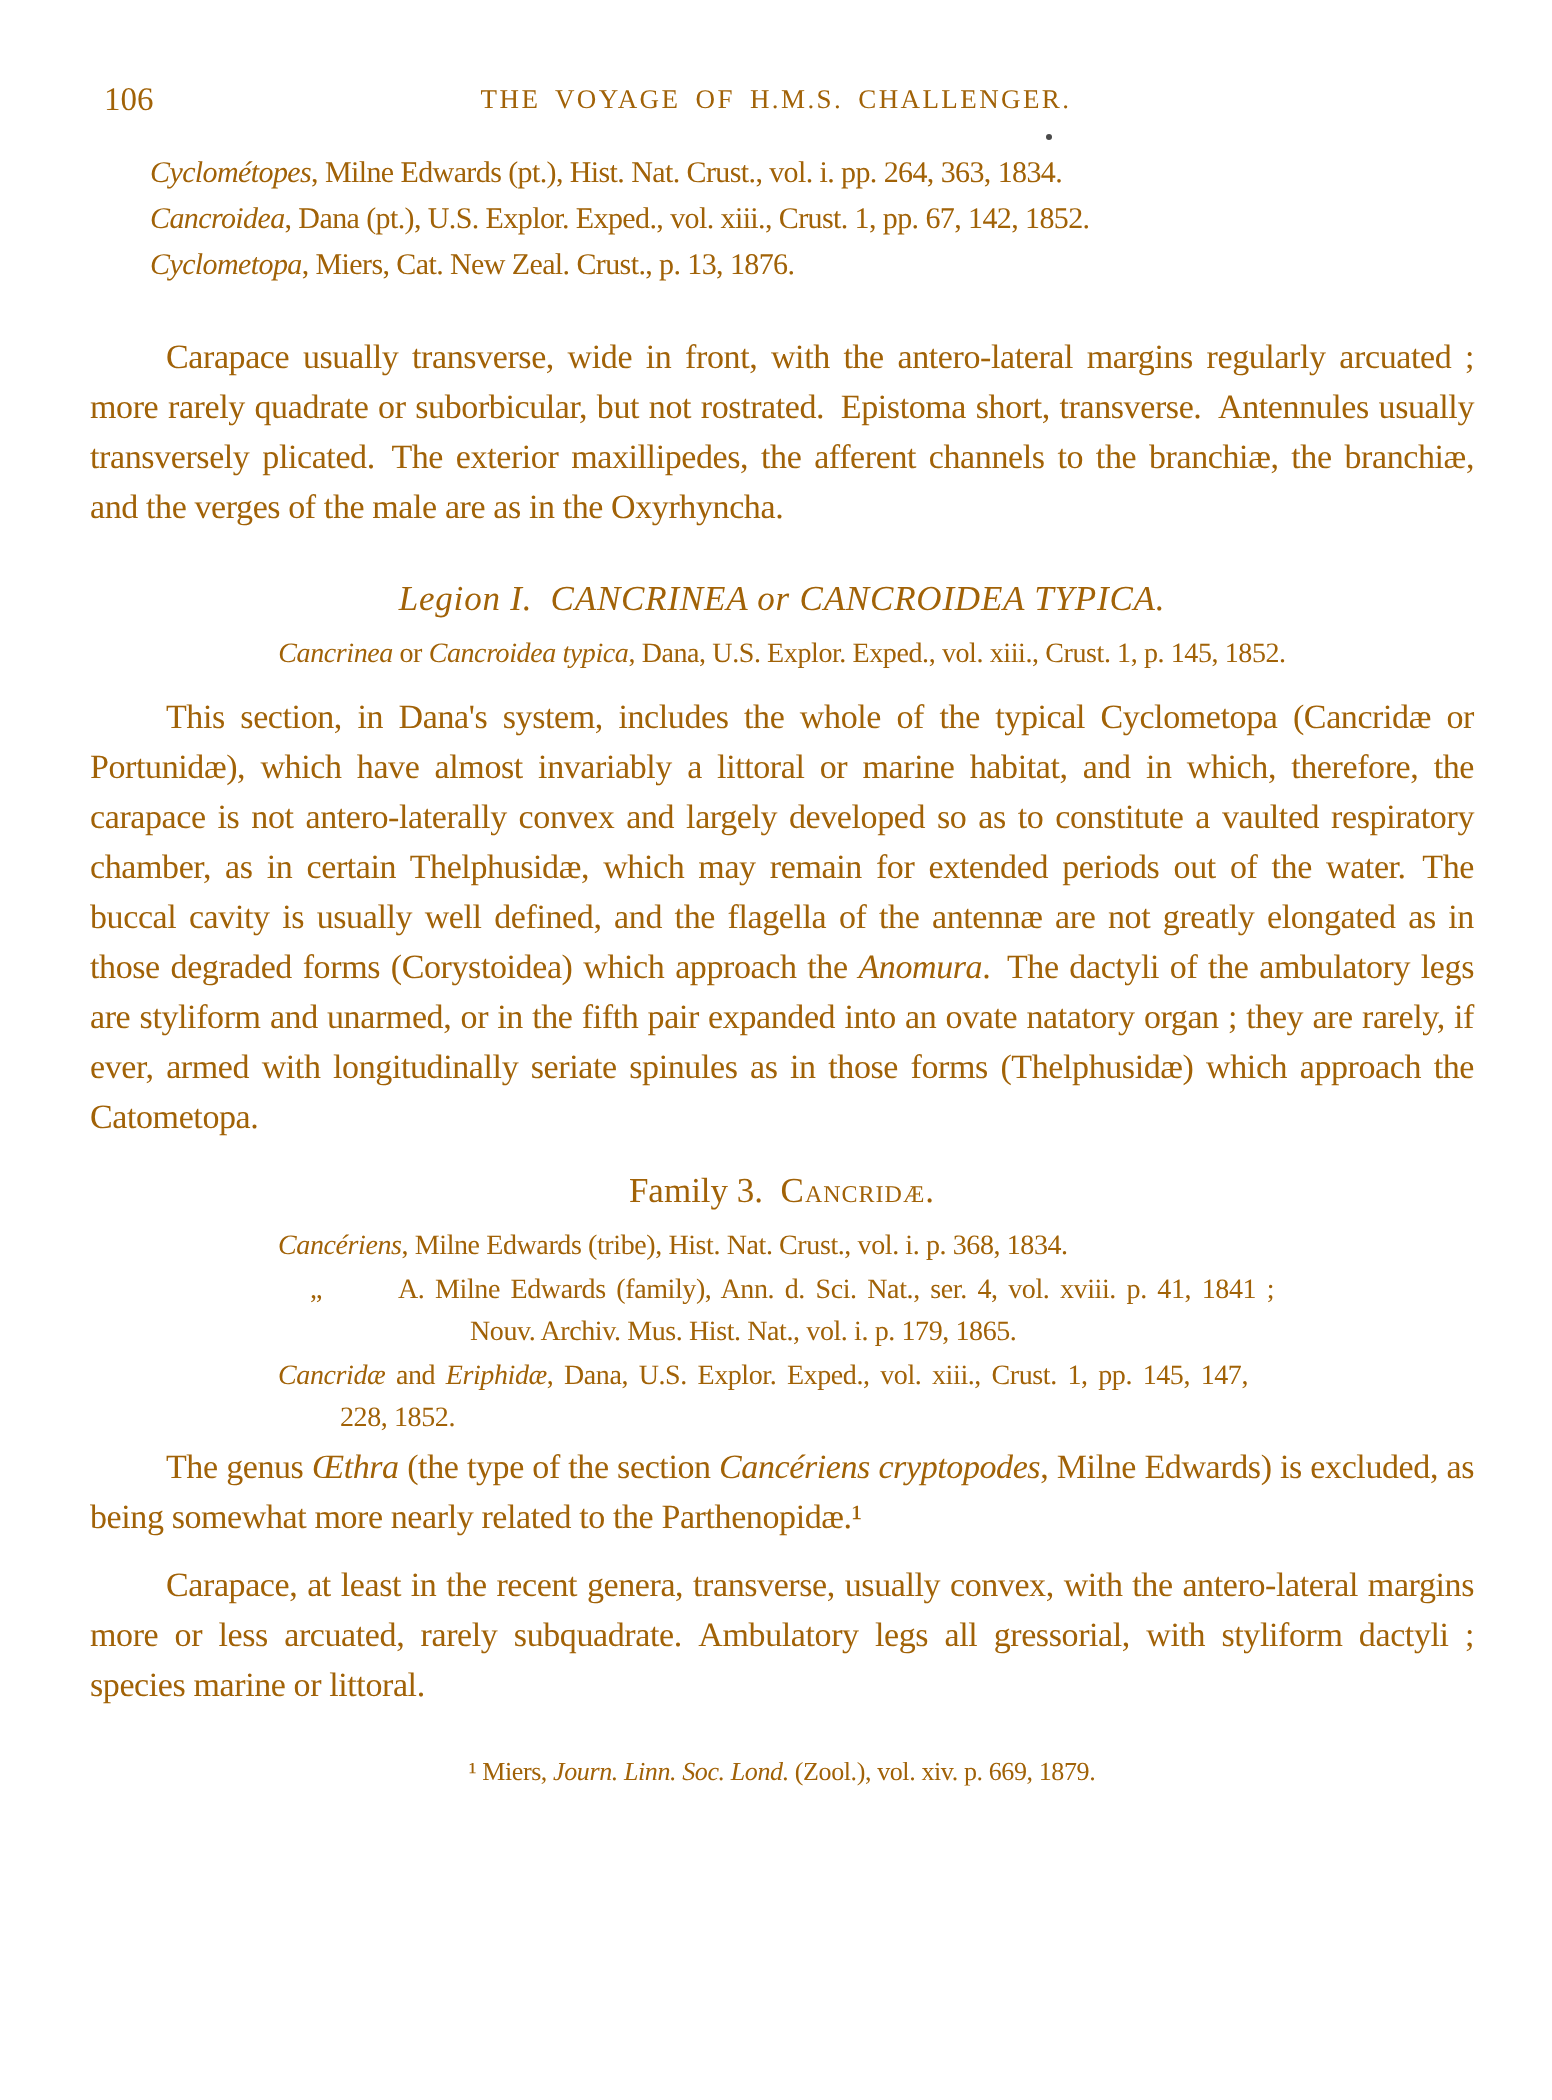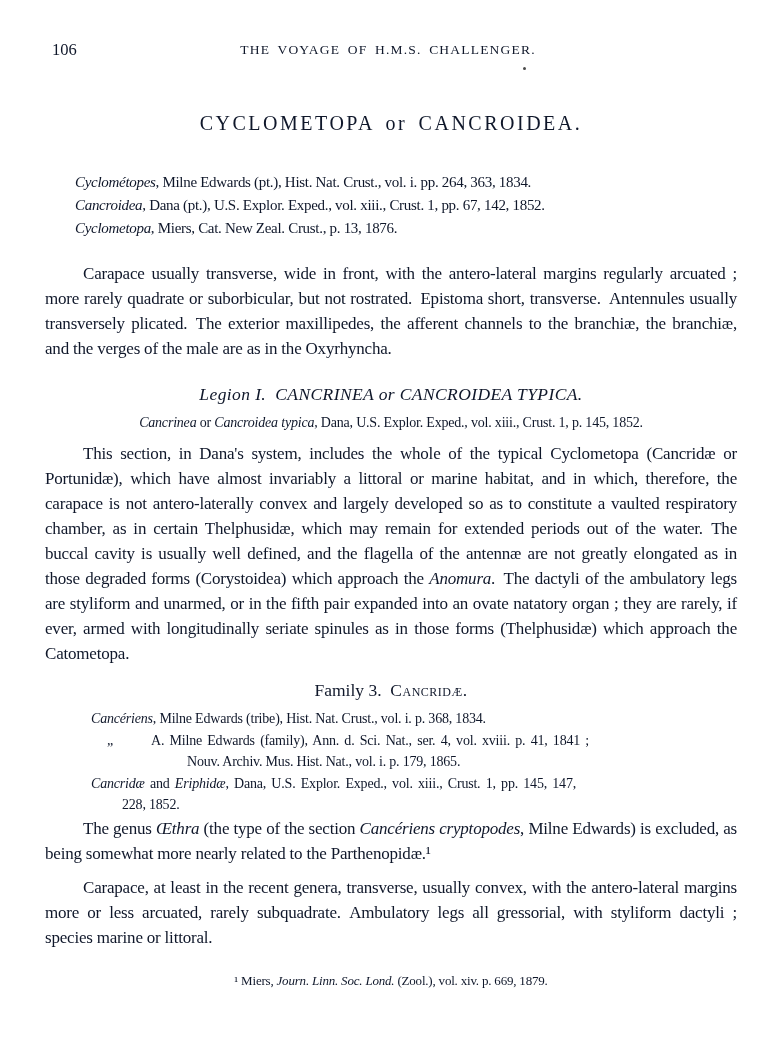--- a/index.html
+++ b/index.html
@@ -4,21 +4,21 @@
 <style>
   html, body { margin: 0; padding: 0; }
   body { background: #ffffff; }
 
   .page {
     position: relative;
     width: 776px;
     height: 1050px;
     box-sizing: border-box;
     background: #ffffff;
-    color: #0f172a;
+    color: #a16207;
     font-family: "Liberation Serif", serif;
     padding: 40px 39px 0 45px;
     overflow: hidden;
   }
 
   p, h1, h2 { margin: 0; padding: 0; font-weight: 400; }
 
   .page-number {
     position: absolute; left: 52px; top: 40px;
     font-size: 16.5px;
@@ -78,21 +78,21 @@
     text-align: center;
     font-size: 17.5px;
   }
   .family-heading .sc {
     font-variant: small-caps;
     letter-spacing: 0.5px;
   }
 
   .family-citations {
     margin-top: 7px;
-    margin-left: 46px;
+    margin-left: 94px;
     font-size: 14px;
     line-height: 21.5px;
     letter-spacing: -0.2px;
   }
   .fc-line { white-space: nowrap; }
   .fc-ditto { margin-left: 16px; word-spacing: 2px; }
   .fc-ditto .gap { margin-right: 38px; }
   .fc-cont-deep { margin-left: 96px; }
   .fc-spread { word-spacing: 2px; }
   .fc-cont { margin-left: 31px; }
@@ -115,21 +115,20 @@
 </style>
 </head>
 <body>
 
 <div class="page">
 
   <span class="page-number">106</span>
   <span class="running-head">THE VOYAGE OF H.M.S. CHALLENGER.</span>
   <span class="artifact-dot" style="left:523px; top:67px;"></span>
 
-  <h1 class="section-title">CYCLOMETOPA or CANCROIDEA.</h1>
 
   <div class="synonymy">
     <p class="syn-line"><span class="it">Cyclométopes</span><span>, Milne Edwards (pt.), Hist. Nat. Crust., vol. i. pp. 264, 363, 1834.</span></p>
     <p class="syn-line"><span class="it">Cancroidea</span><span>, Dana (pt.), U.S. Explor. Exped., vol. xiii., Crust. 1, pp. 67, 142, 1852.</span></p>
     <p class="syn-line"><span class="it">Cyclometopa</span><span>, Miers, Cat. New Zeal. Crust., p. 13, 1876.</span></p>
   </div>
 
   <p class="body-para para-1">Carapace usually transverse, wide in front, with the antero-lateral margins regularly arcuated ; more rarely quadrate or suborbicular, but not rostrated. Epistoma short, transverse. Antennules usually transversely plicated. The exterior maxillipedes, the afferent channels to the branchiæ, the branchiæ, and the verges of the male are as in the Oxyrhyncha.</p>
 
   <h2 class="legion-heading">Legion I. CANCRINEA or CANCROIDEA TYPICA.</h2>

